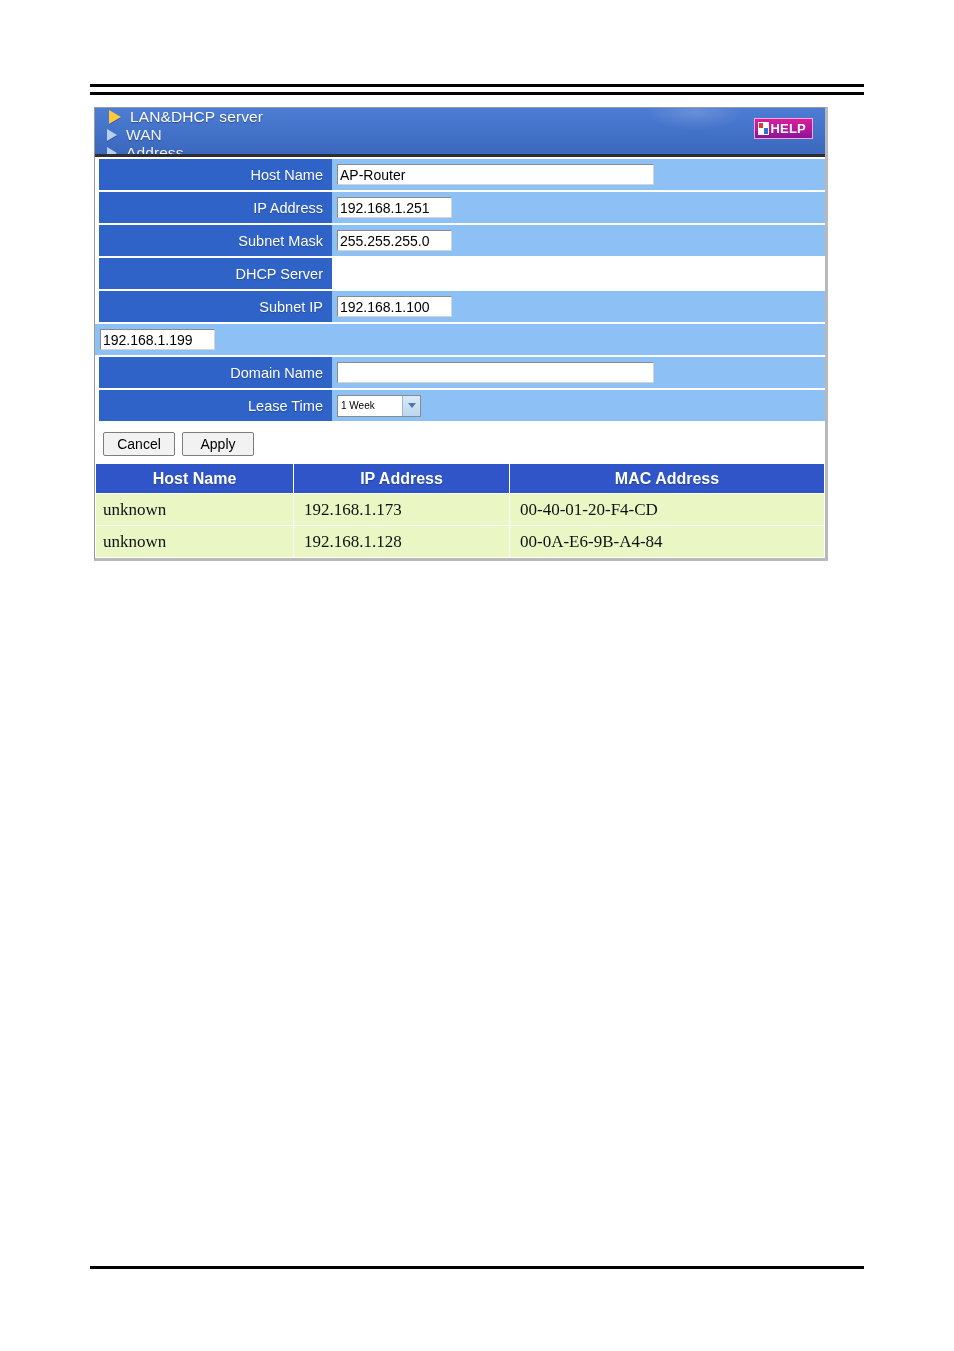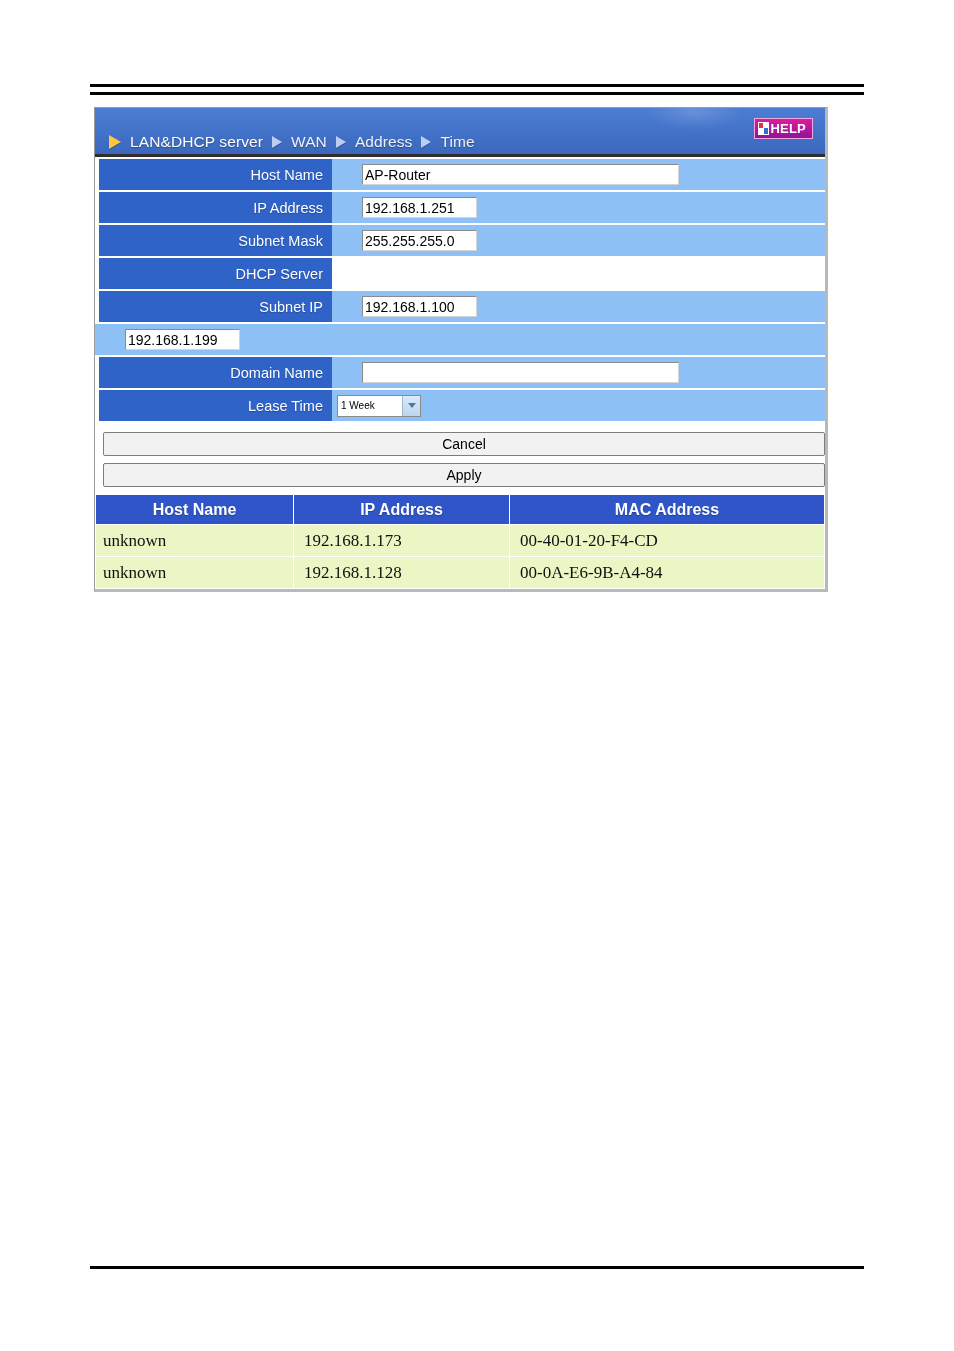--- a/index.html
+++ b/index.html
@@ -57,22 +57,23 @@
       radial-gradient(ellipse 26px 12px at 760px 6px, rgba(255,200,140,0.30), rgba(255,255,255,0) 70%),
       linear-gradient(to bottom, #4d7cd4 0%, #4271c8 55%, #3b68bd 100%);
     border-bottom: 3px solid #2e2e2e;
     overflow: hidden;
   }
   .nav-items {
     position: absolute;
     left: 12px; top: 0;
     height: 43px;
     display: flex;
-    align-items: flex-end;
+    align-items: flex-start;
     gap: 0;
+    flex-direction: column;
   }
   .nav-item {
     display: flex;
     align-items: center;
     gap: 7px;
     padding: 0 9px 0 0;
     white-space: nowrap;
   }
   .nav-label {
     color: #eef3fb;
@@ -177,21 +178,20 @@
     border: 1px solid #8b8b8b;
     border-right-color: #d4d4d4;
     border-bottom-color: #d4d4d4;
     background: #ffffff;
     font-family: "Liberation Sans", sans-serif;
     font-size: 14px;
     color: #000000;
     padding: 0 2px;
     box-sizing: border-box;
     outline: none;
-    margin-left: 25px;
   }
   .txt.wide { width: 317px; }
   .txt.narrow { width: 115px; }
 
   .radio-group {
     display: flex;
     align-items: center;
     gap: 16px;
     padding-left: 8px;
     font-size: 14.5px;
@@ -253,21 +253,20 @@
     border-top: 5px solid #4e78a8;
     display: block;
   }
 
   
   .actions {
     display: flex;
     gap: 7px;
     padding: 9px 0 7px 8px;
     background: #ffffff;
-    flex-direction: column;
   }
   .btn {
     min-width: 72px;
     height: 24px;
     border: 1px solid #7d7d7d;
     border-radius: 2px;
     background: #f2f2f2;
     font-family: "Liberation Sans", sans-serif;
     font-size: 14px;
     color: #000000;

